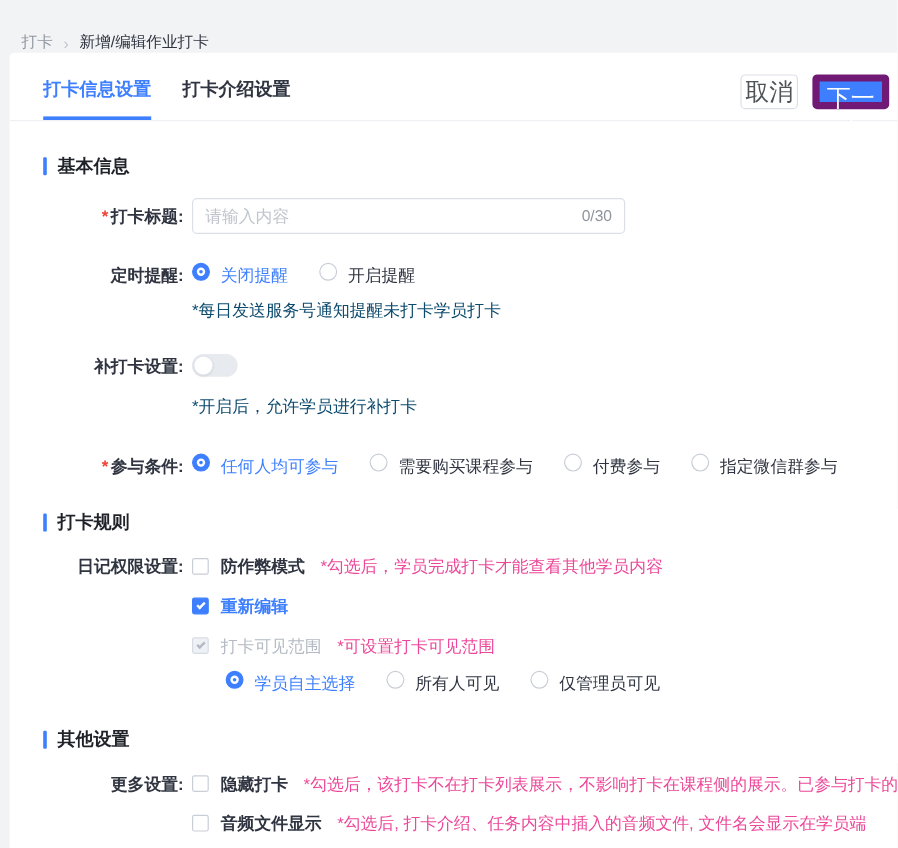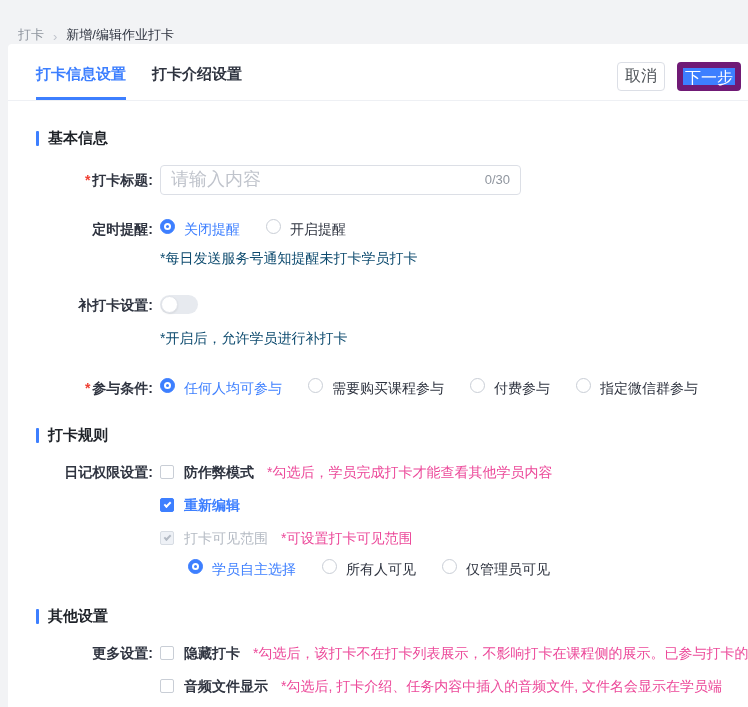--- a/index.html
+++ b/index.html
@@ -15,42 +15,42 @@
   .bc-sep { color:#c0c4cc; font-size:13px; }
   .bc-current { color:#2f3440; }
 
   
   .card { margin-left:8px; width:740px; height:663px; background:#ffffff; border-radius:4px 0 0 0; position:relative; overflow:hidden; }
   .card-header { position:relative; padding:21px 7px 0 28px; border-bottom:1px solid #eef0f4; }
   .tabs { display:flex; gap:26px; }
   .tab { font-size:15px; font-weight:bold; color:#2f3440; padding-bottom:13px; border-bottom:3px solid transparent; cursor:pointer; }
   .tab.active { color:#3D7FFF; border-bottom-color:#3D7FFF; }
   .header-actions { position:absolute; right:7px; top:18px; display:flex; gap:12px; }
-  .btn { height:29px; border-radius:4px; font-size:16px; cursor:pointer; font-family:inherit; }
+  .btn { height:29px; border-radius:4px; font-size:20px; cursor:pointer; font-family:inherit; }
   .btn.ghost { width:48px; background:#fff; border:1px solid #dcdfe6; color:#4e5358; }
   .btn.primary { width:64px; background:#3D7FFF; border:6px solid #701a75; color:#fff; }
 
   .form { padding-left:28px; }
   .section-title { display:flex; align-items:center; margin:28px 0 17px 0; font-size:15px; font-weight:bold; color:#1f2329; }
   .section-bar { width:3px; height:15px; background:#3D7FFF; margin-right:9px; border-radius:1px; }
 
   .form-row { display:flex; align-items:flex-start; margin-bottom:13px; line-height:20px; }
   .row-label { width:117px; text-align:right; flex-shrink:0; font-weight:bold; color:#2f3440; }
   .row-control { margin-left:7px; flex:1; min-width:0; }
   .req { color:#f04134; margin-right:2px; font-weight:bold; }
   .note { margin-top:9px; color:#0c4a6e; }
 
   .row-title { align-items:center; margin-bottom:24px; }
   .row-reminder { margin-bottom:27px; }
   .row-makeup { margin-bottom:30px; }
   .row-participation { margin-bottom:4px; }
 
   
   .input-wrap { width:361px; height:30px; border:1px solid #dcdfe6; border-radius:4px; display:flex; align-items:center; padding:0 10px; background:#fff; }
-  .text-input { flex:1; border:none; outline:none; font-size:18px; font-family:Liberation Mono, monospace; color:#14532d; min-width:0; }
+  .text-input { flex:1; border:none; outline:none; font-size:14px; font-family:Liberation Sans, sans-serif; color:#14532d; min-width:0; }
   .text-input::placeholder { color:#c0c4cc; }
   .counter { color:#8f959e; font-size:13px; margin-left:8px; flex-shrink:0; }
 
   
   .radio-group { display:flex; align-items:center; }
   .radio-item { display:flex; margin-right:26px; cursor:pointer; }
   .radio-item:last-child { margin-right:0; }
   .radio { width:15px; height:15px; border-radius:50%; border:1px solid #c9ced6; background:#fff; margin-right:9px; flex-shrink:0; position:relative; }
   .radio.checked { border-color:#3D7FFF; background:#3D7FFF; }
   .radio.checked::after { content:""; position:absolute; left:3px; top:3px; width:7px; height:7px; border-radius:50%; background:#fff; }

